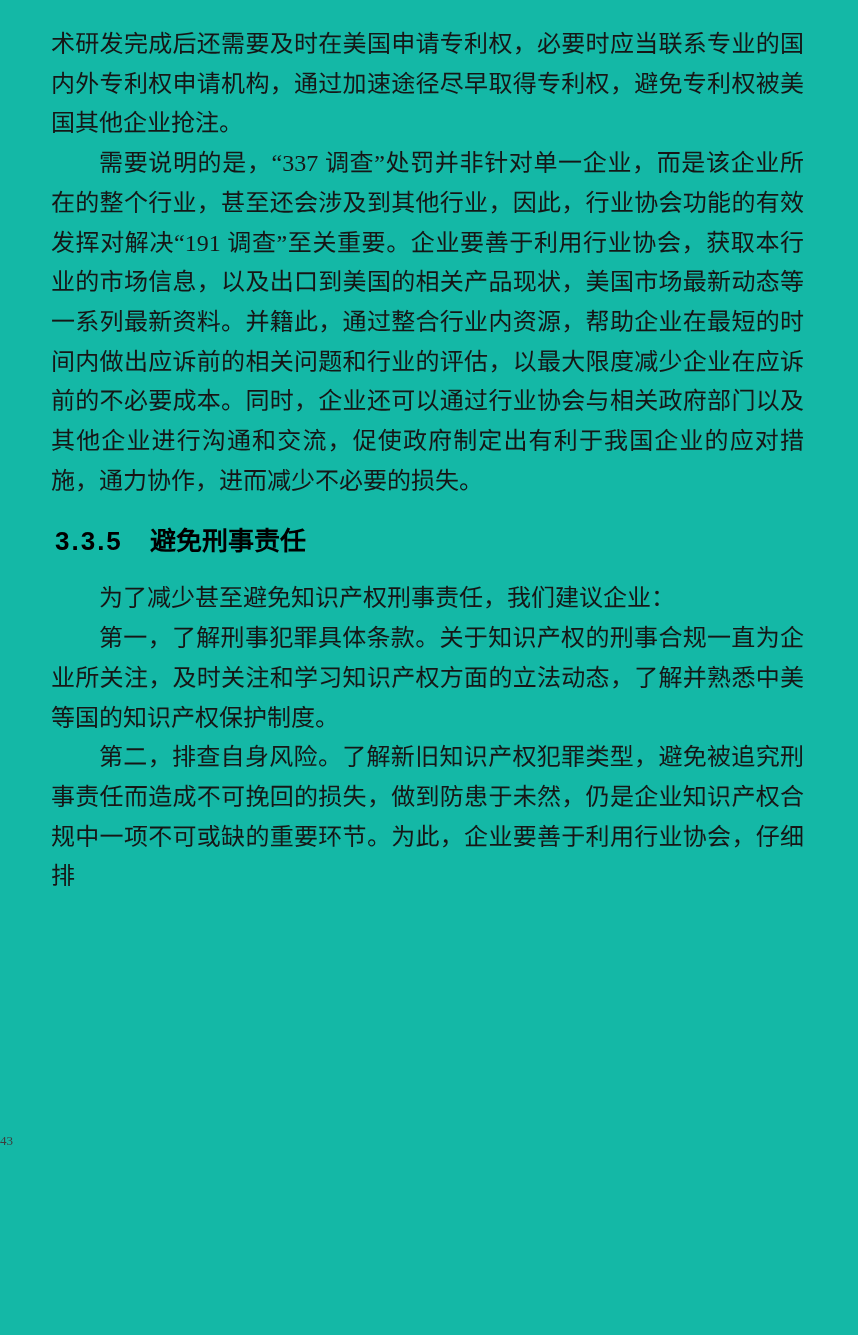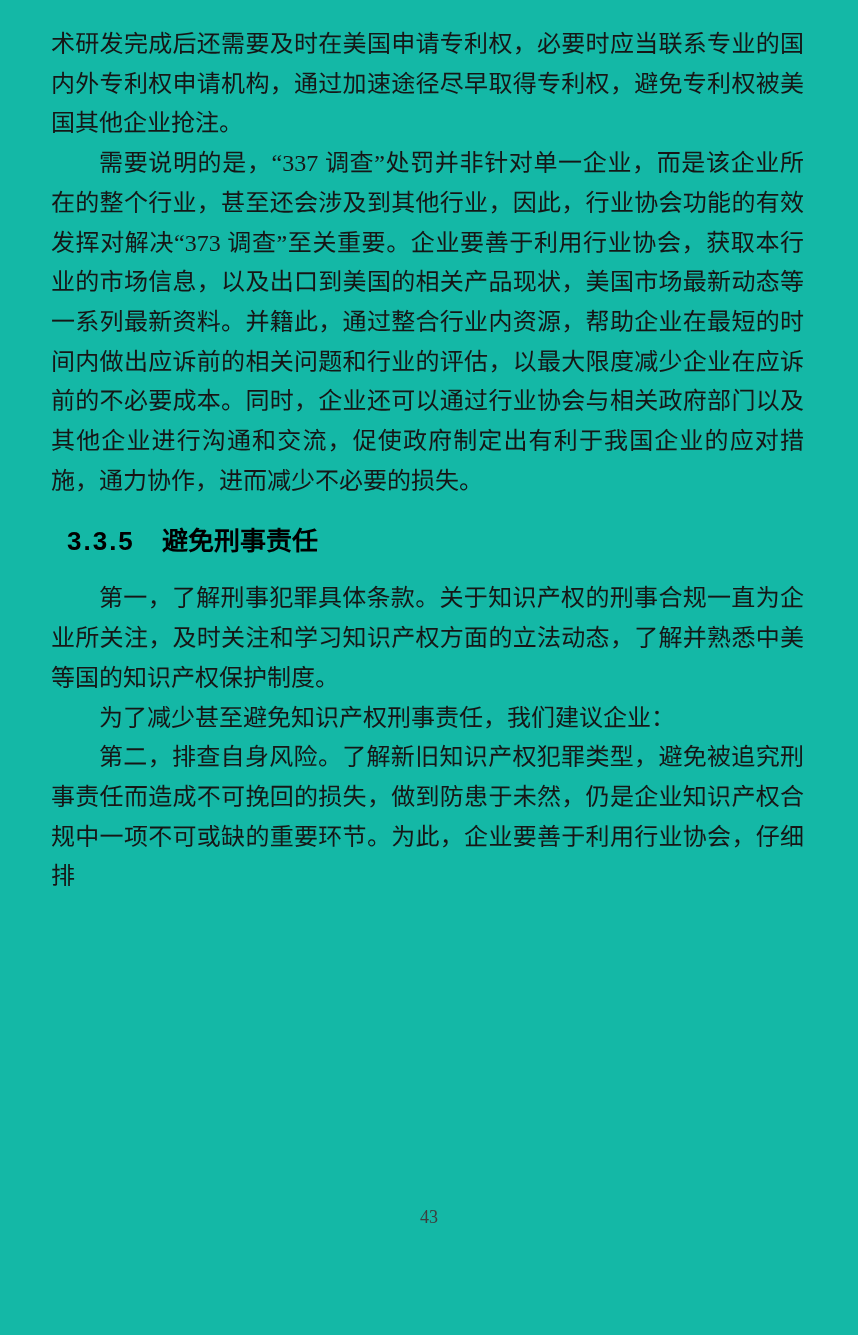--- a/index.html
+++ b/index.html
@@ -30,61 +30,61 @@
     color: #161616;
     word-break: normal;
   }
   .indent {
     text-indent: 2em;
   }
   .fill-last {
     text-align-last: justify;
   }
   .section-heading {
-    margin: 20px 0 18px 16px;
+    margin: 20px 0 18px 4px;
     font-family: "Liberation Sans", "DejaVu Sans", sans-serif;
     font-size: 26px;
     line-height: 40px;
     font-weight: 700;
     color: #000000;
   }
   .heading-number {
     letter-spacing: 2px;
     margin-right: 20px;
   }
   .page-num {
     position: absolute;
-    top: 1204px;
+    top: 1128px;
     left: 0;
     width: 100%;
-    text-align: center;
-    font-size: 18px;
+    text-align: left;
+    font-size: 13px;
     line-height: 26px;
     color: #3d3d3d;
     font-family: "Liberation Serif", "DejaVu Serif", serif;
   }
 </style>
 </head>
 <body>
 
 <div class="page">
   <div class="content">
 
     <p class="body-para">术研发完成后还需要及时在美国申请专利权，必要时应当联系专业的国内外专利权申请机构，通过加速途径尽早取得专利权，避免专利权被美国其他企业抢注。</p>
 
 
-    <p class="body-para indent">需要说明的是，“337 调查”处罚并非针对单一企业，而是该企业所在的整个行业，甚至还会涉及到其他行业，因此，行业协会功能的有效发挥对解决“373 调查”至关重要。企业要善于利用行业协会，获取本行业的市场信息，以及出口到美国的相关产品现状，美国市场最新动态等一系列最新资料。并籍此，通过整合行业内资源，帮助企业在最短的时间内做出应诉前的相关问题和行业的评估，以最大限度减少企业在应诉前的不必要成本。同时，企业还可以通过行业协会与相关政府部门以及其他企业进行沟通和交流，促使政府制定出有利于我国企业的应对措施，通力协作，进而减少不必要的损失。</p>
+    <p class="body-para indent">需要说明的是，“337 调查”处罚并非针对单一企业，而是该企业所在的整个行业，甚至还会涉及到其他行业，因此，行业协会功能的有效发挥对解决“191 调查”至关重要。企业要善于利用行业协会，获取本行业的市场信息，以及出口到美国的相关产品现状，美国市场最新动态等一系列最新资料。并籍此，通过整合行业内资源，帮助企业在最短的时间内做出应诉前的相关问题和行业的评估，以最大限度减少企业在应诉前的不必要成本。同时，企业还可以通过行业协会与相关政府部门以及其他企业进行沟通和交流，促使政府制定出有利于我国企业的应对措施，通力协作，进而减少不必要的损失。</p>
 
     <h2 class="section-heading">
       <span class="heading-number">3.3.5</span>
       <span>避免刑事责任</span>
     </h2>
 
+    <p class="body-para indent">为了减少甚至避免知识产权刑事责任，我们建议企业：</p>
+
     <p class="body-para indent">第一，了解刑事犯罪具体条款。关于知识产权的刑事合规一直为企业所关注，及时关注和学习知识产权方面的立法动态，了解并熟悉中美等国的知识产权保护制度。</p>
-
-    <p class="body-para indent">为了减少甚至避免知识产权刑事责任，我们建议企业：</p>
 
     <p class="body-para indent fill-last">第二，排查自身风险。了解新旧知识产权犯罪类型，避免被追究刑事责任而造成不可挽回的损失，做到防患于未然，仍是企业知识产权合规中一项不可或缺的重要环节。为此，企业要善于利用行业协会，仔细排</p>
 
   </div>
 
   <div class="page-num">43</div>
 </div>
 
 </body></html>

